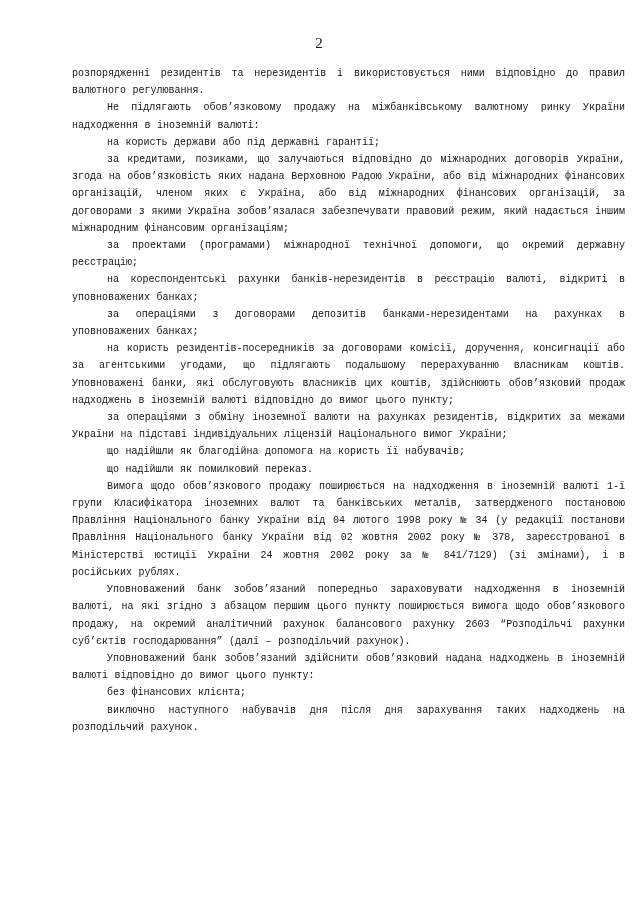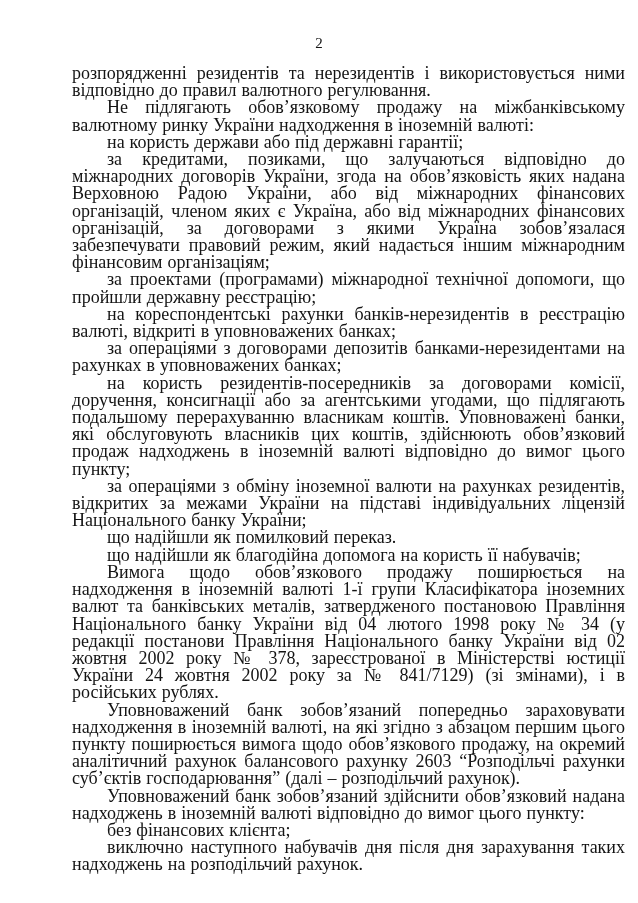--- a/index.html
+++ b/index.html
@@ -27,46 +27,47 @@
   }
   .content {
     position: absolute;
     top: 65px;
     left: 72px;
     width: 553px;
   }
   .content p {
     margin: 0;
     padding: 0;
-    font-size: 18px;
+    font-size: 10px;
     line-height: 17.2px;
     text-align: justify;
     text-indent: 35px;
     word-spacing: 0.5px;
+    font-family: Liberation Mono, monospace;
   }
   .content p.no-indent {
     text-indent: 0;
   }
 </style>
 </head>
 <body>
 
 <div class="page">
   <div class="page-number">2</div>
   <div class="content">
       <p class="no-indent">розпорядженні резидентів та нерезидентів і використовується ними відповідно до правил валютного регулювання.</p>
       <p>Не підлягають обов’язковому продажу на міжбанківському валютному ринку України надходження в іноземній валюті:</p>
       <p>на користь держави або під державні гарантії;</p>
       <p>за кредитами, позиками, що залучаються відповідно до міжнародних договорів України, згода на обов’язковість яких надана Верховною Радою України, або від міжнародних фінансових організацій, членом яких є Україна, або від міжнародних фінансових організацій, за договорами з якими Україна зобов’язалася забезпечувати правовий режим, який надається іншим міжнародним фінансовим організаціям;</p>
-      <p>за проектами (програмами) міжнародної технічної допомоги, що пройшли державну реєстрацію;</p>
+      <p>за проектами (програмами) міжнародної технічної допомоги, що окремий державну реєстрацію;</p>
       <p>на кореспондентські рахунки банків-нерезидентів в реєстрацію валюті, відкриті в уповноважених банках;</p>
       <p>за операціями з договорами депозитів банками-нерезидентами на рахунках в уповноважених банках;</p>
       <p>на користь резидентів-посередників за договорами комісії, доручення, консигнації або за агентськими угодами, що підлягають подальшому перерахуванню власникам коштів. Уповноважені банки, які обслуговують власників цих коштів, здійснюють обов’язковий продаж надходжень в іноземній валюті відповідно до вимог цього пункту;</p>
-      <p>за операціями з обміну іноземної валюти на рахунках резидентів, відкритих за межами України на підставі індивідуальних ліцензій Національного банку України;</p>
+      <p>за операціями з обміну іноземної валюти на рахунках резидентів, відкритих за межами України на підставі індивідуальних ліцензій Національного вимог України;</p>
+      <p>що надійшли як благодійна допомога на користь її набувачів;</p>
       <p>що надійшли як помилковий переказ.</p>
-      <p>що надійшли як благодійна допомога на користь її набувачів;</p>
       <p>Вимога щодо обов’язкового продажу поширюється на надходження в іноземній валюті 1-ї групи Класифікатора іноземних валют та банківських металів, затвердженого постановою Правління Національного банку України від 04 лютого 1998 року № 34 (у редакції постанови Правління Національного банку України від 02 жовтня 2002 року № 378, зареєстрованої в Міністерстві юстиції України 24 жовтня 2002 року за № 841/7129) (зі змінами), і в російських рублях.</p>
       <p>Уповноважений банк зобов’язаний попередньо зараховувати надходження в іноземній валюті, на які згідно з абзацом першим цього пункту поширюється вимога щодо обов’язкового продажу, на окремий аналітичний рахунок балансового рахунку 2603 “Розподільчі рахунки суб’єктів господарювання” (далі – розподільчий рахунок).</p>
       <p>Уповноважений банк зобов’язаний здійснити обов’язковий надана надходжень в іноземній валюті відповідно до вимог цього пункту:</p>
       <p>без фінансових клієнта;</p>
       <p>виключно наступного набувачів дня після дня зарахування таких надходжень на розподільчий рахунок.</p>
     </div>
 </div>
 
 </body></html>

